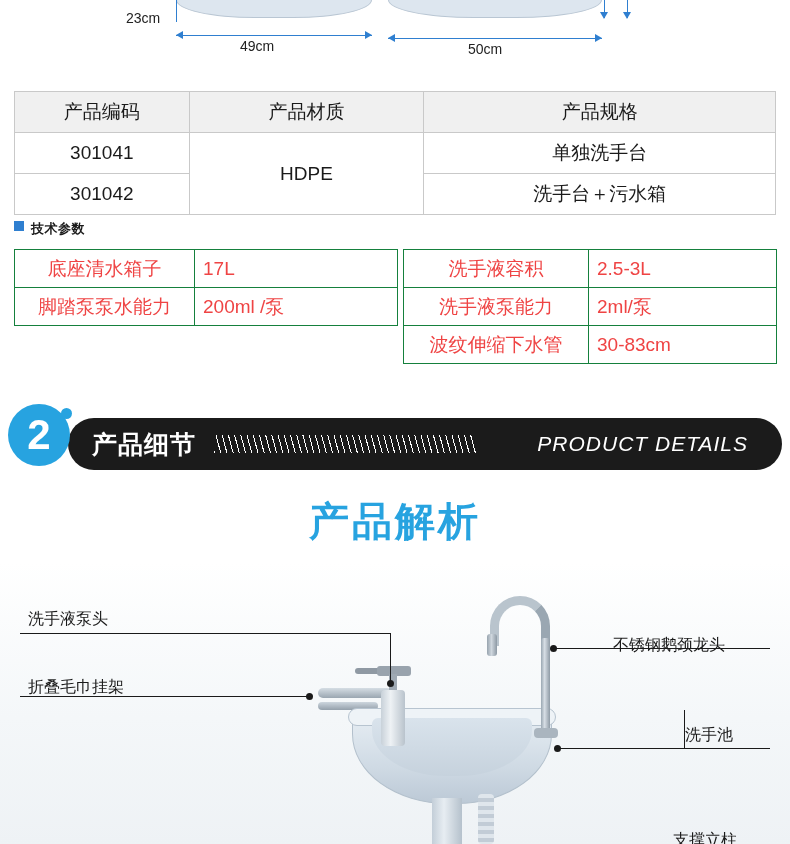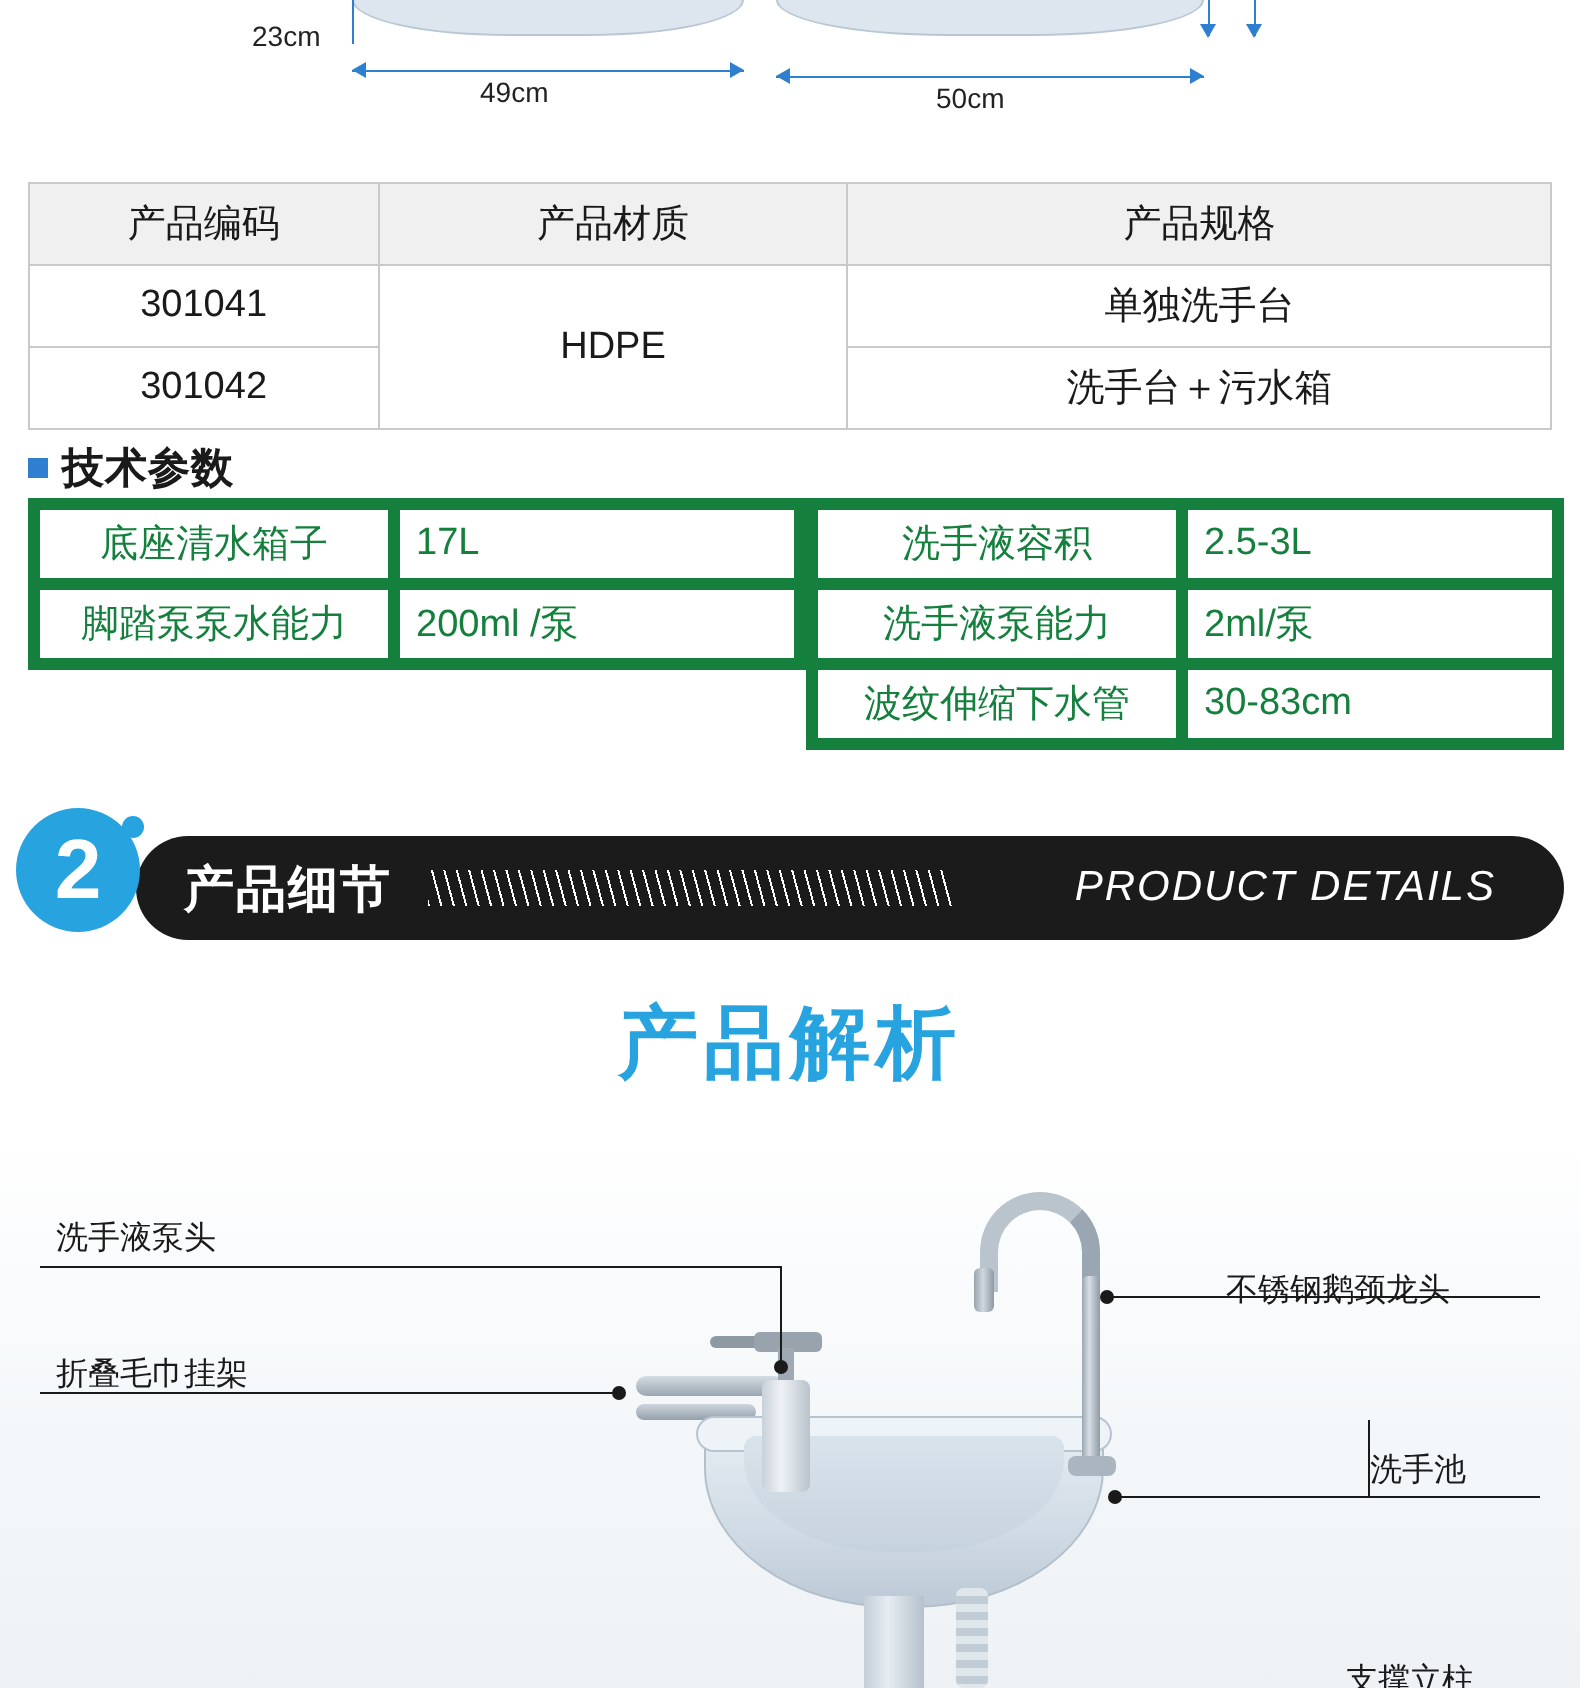--- a/index.html
+++ b/index.html
@@ -83,43 +83,43 @@
     color: #1a1a1a;
   }
   .col-a { width: 154px; }
   .col-b { width: 207px; }
   .col-c { width: 310px; }
 
   
   .section-title {
     position: absolute;
     left: 14px; top: 220px;
-    font-size: 21px;
+    font-size: 13px;
     font-weight: bold;
     color: #1a1a1a;
     letter-spacing: 0.5px;
   }
   .section-title .sq {
     display: inline-block;
     width: 10px; height: 10px;
     background: #2f7fd0;
     margin-right: 7px;
     vertical-align: 2px;
   }
   .tech {
     position: absolute;
     border-collapse: collapse;
     table-layout: fixed;
   }
   .tech.left-tbl { left: 14px; top: 249px; width: 383px; }
   .tech.right-tbl { left: 403px; top: 249px; width: 373px; border-radius: 26px; }
   .tech td {
-    border: 6px solid #15803d;
+    border: 1px solid #15803d;
     font-size: 19px;
-    color: #15803d;
+    color: #ef4444;
     height: 38px;
     padding: 4px 8px;
     background: #fff;
   }
   .tech td.k { text-align: center; }
   .tech td.v { text-align: left; }
   .tech.left-tbl td.k { width: 180px; }
   .tech.left-tbl td.v { width: 203px; }
   .tech.right-tbl td.k { width: 185px; }
   .tech.right-tbl td.v { width: 188px; }

